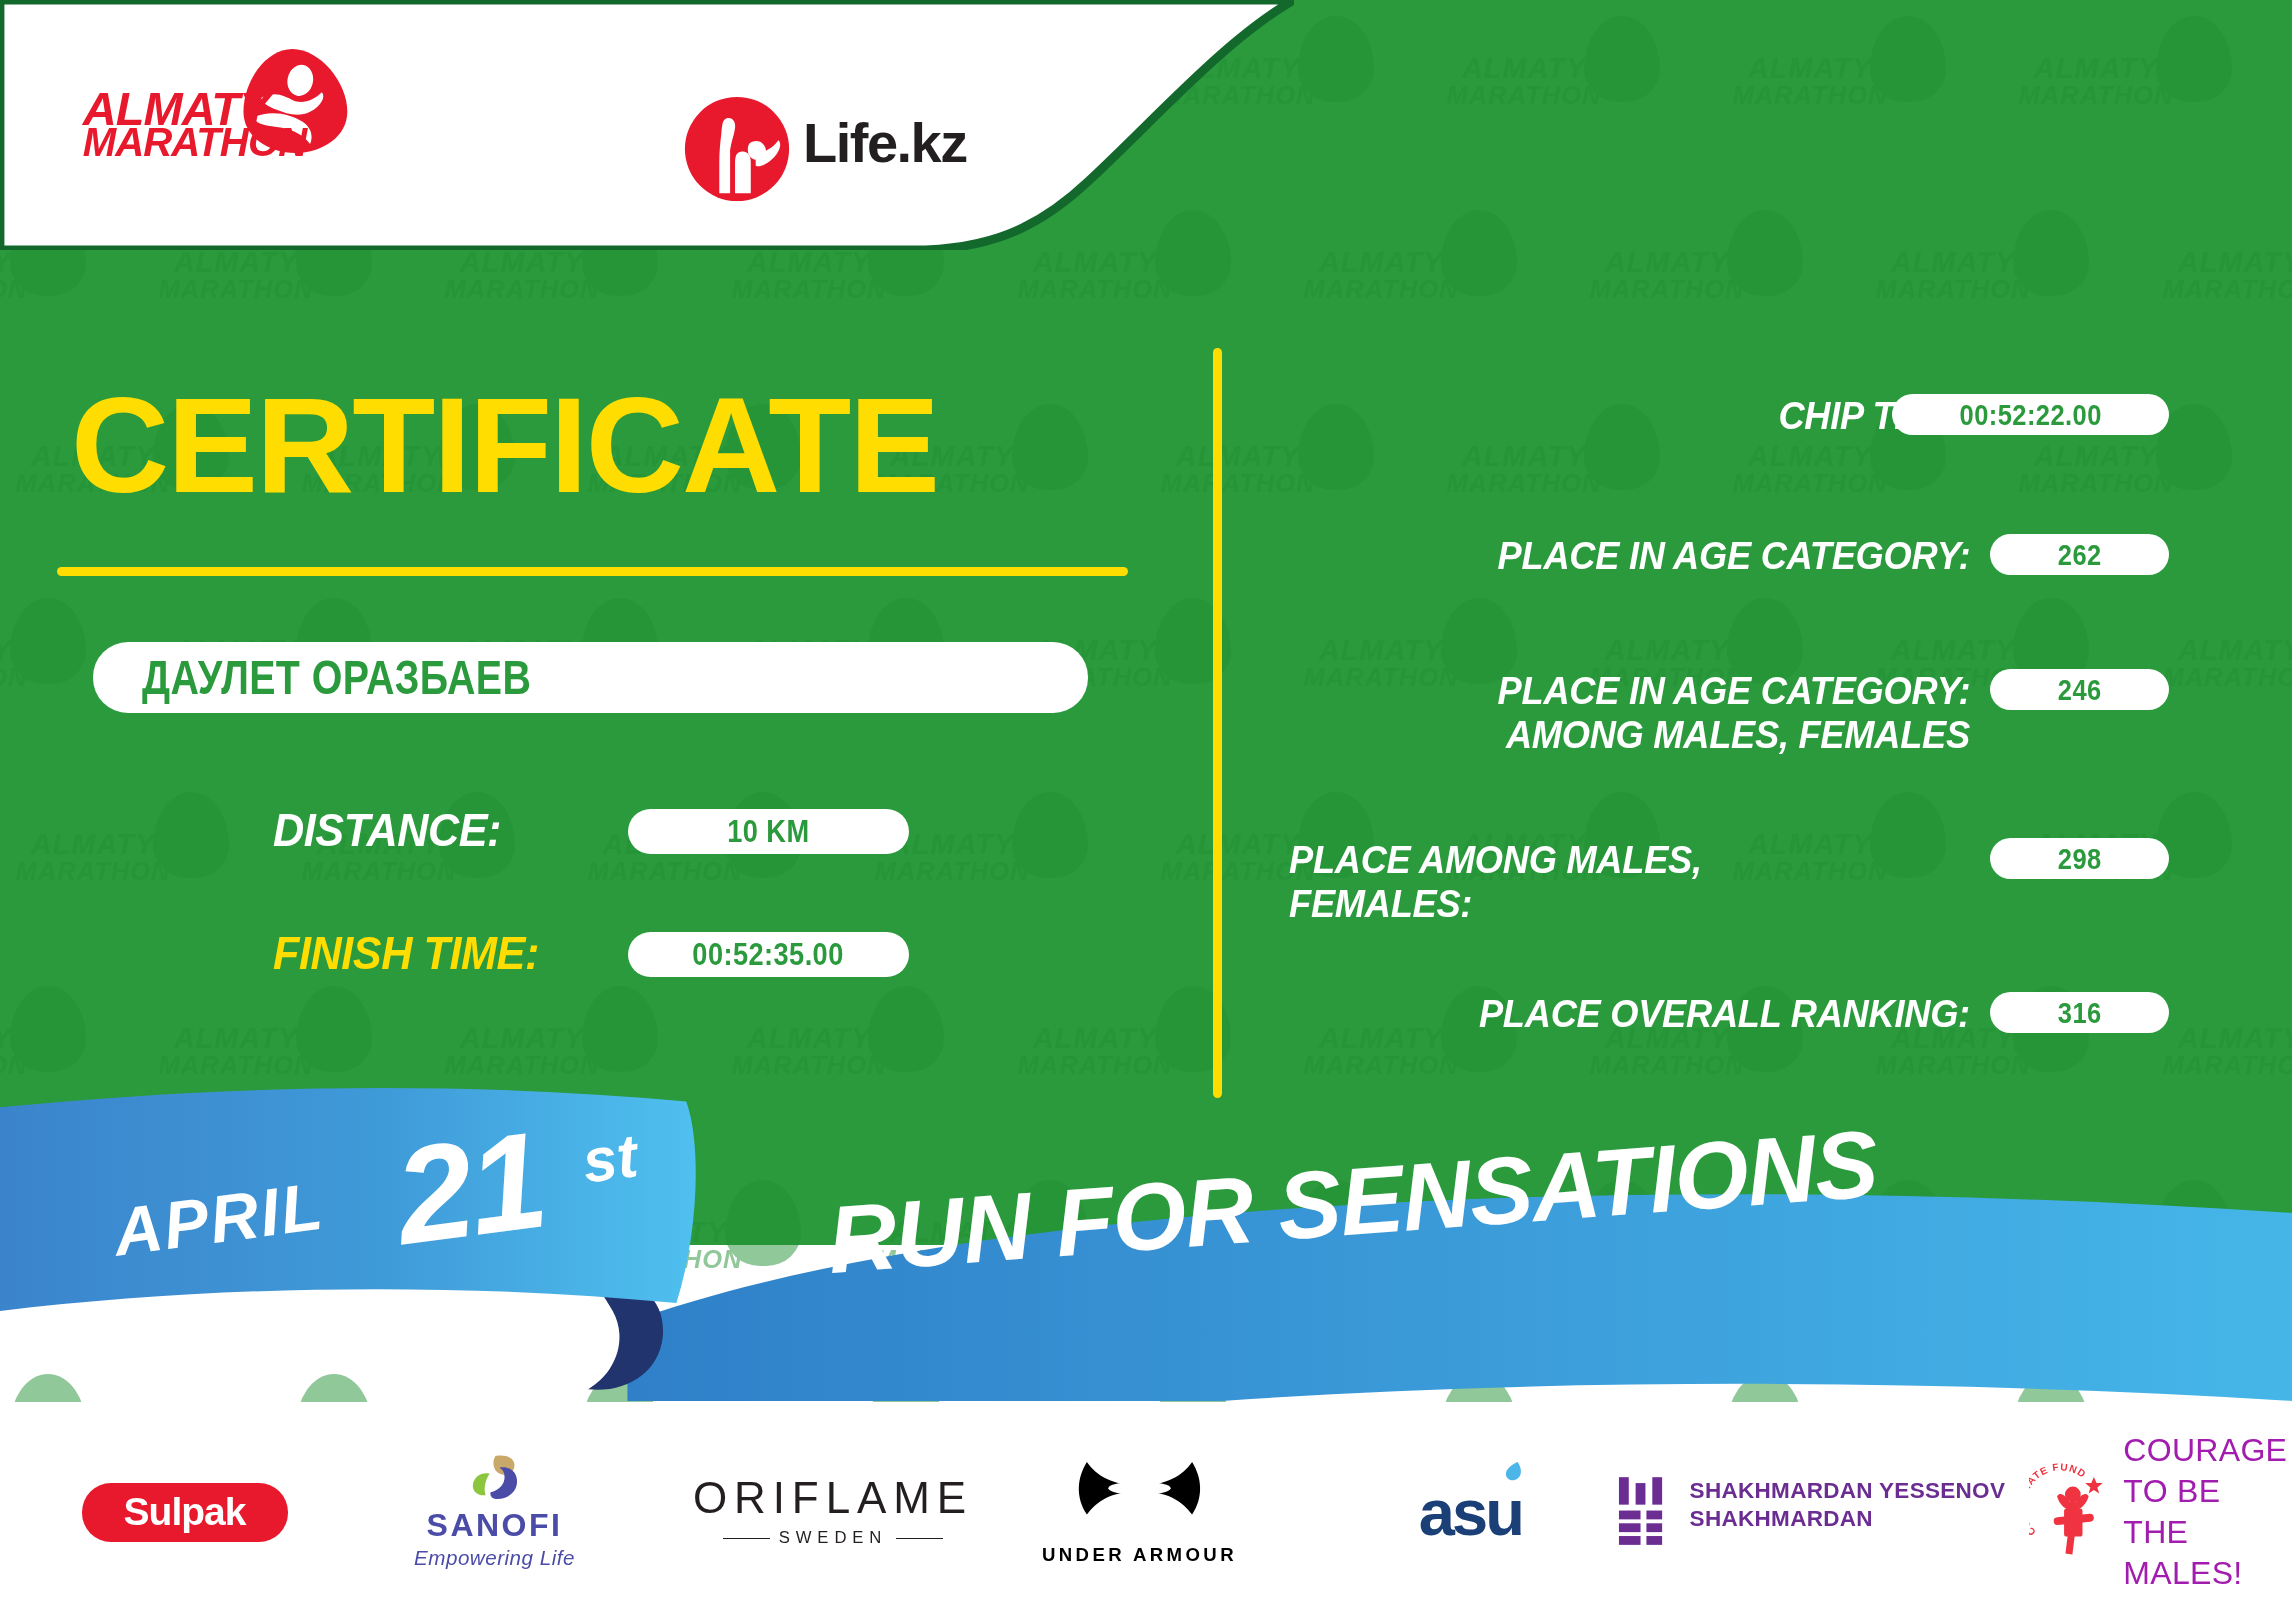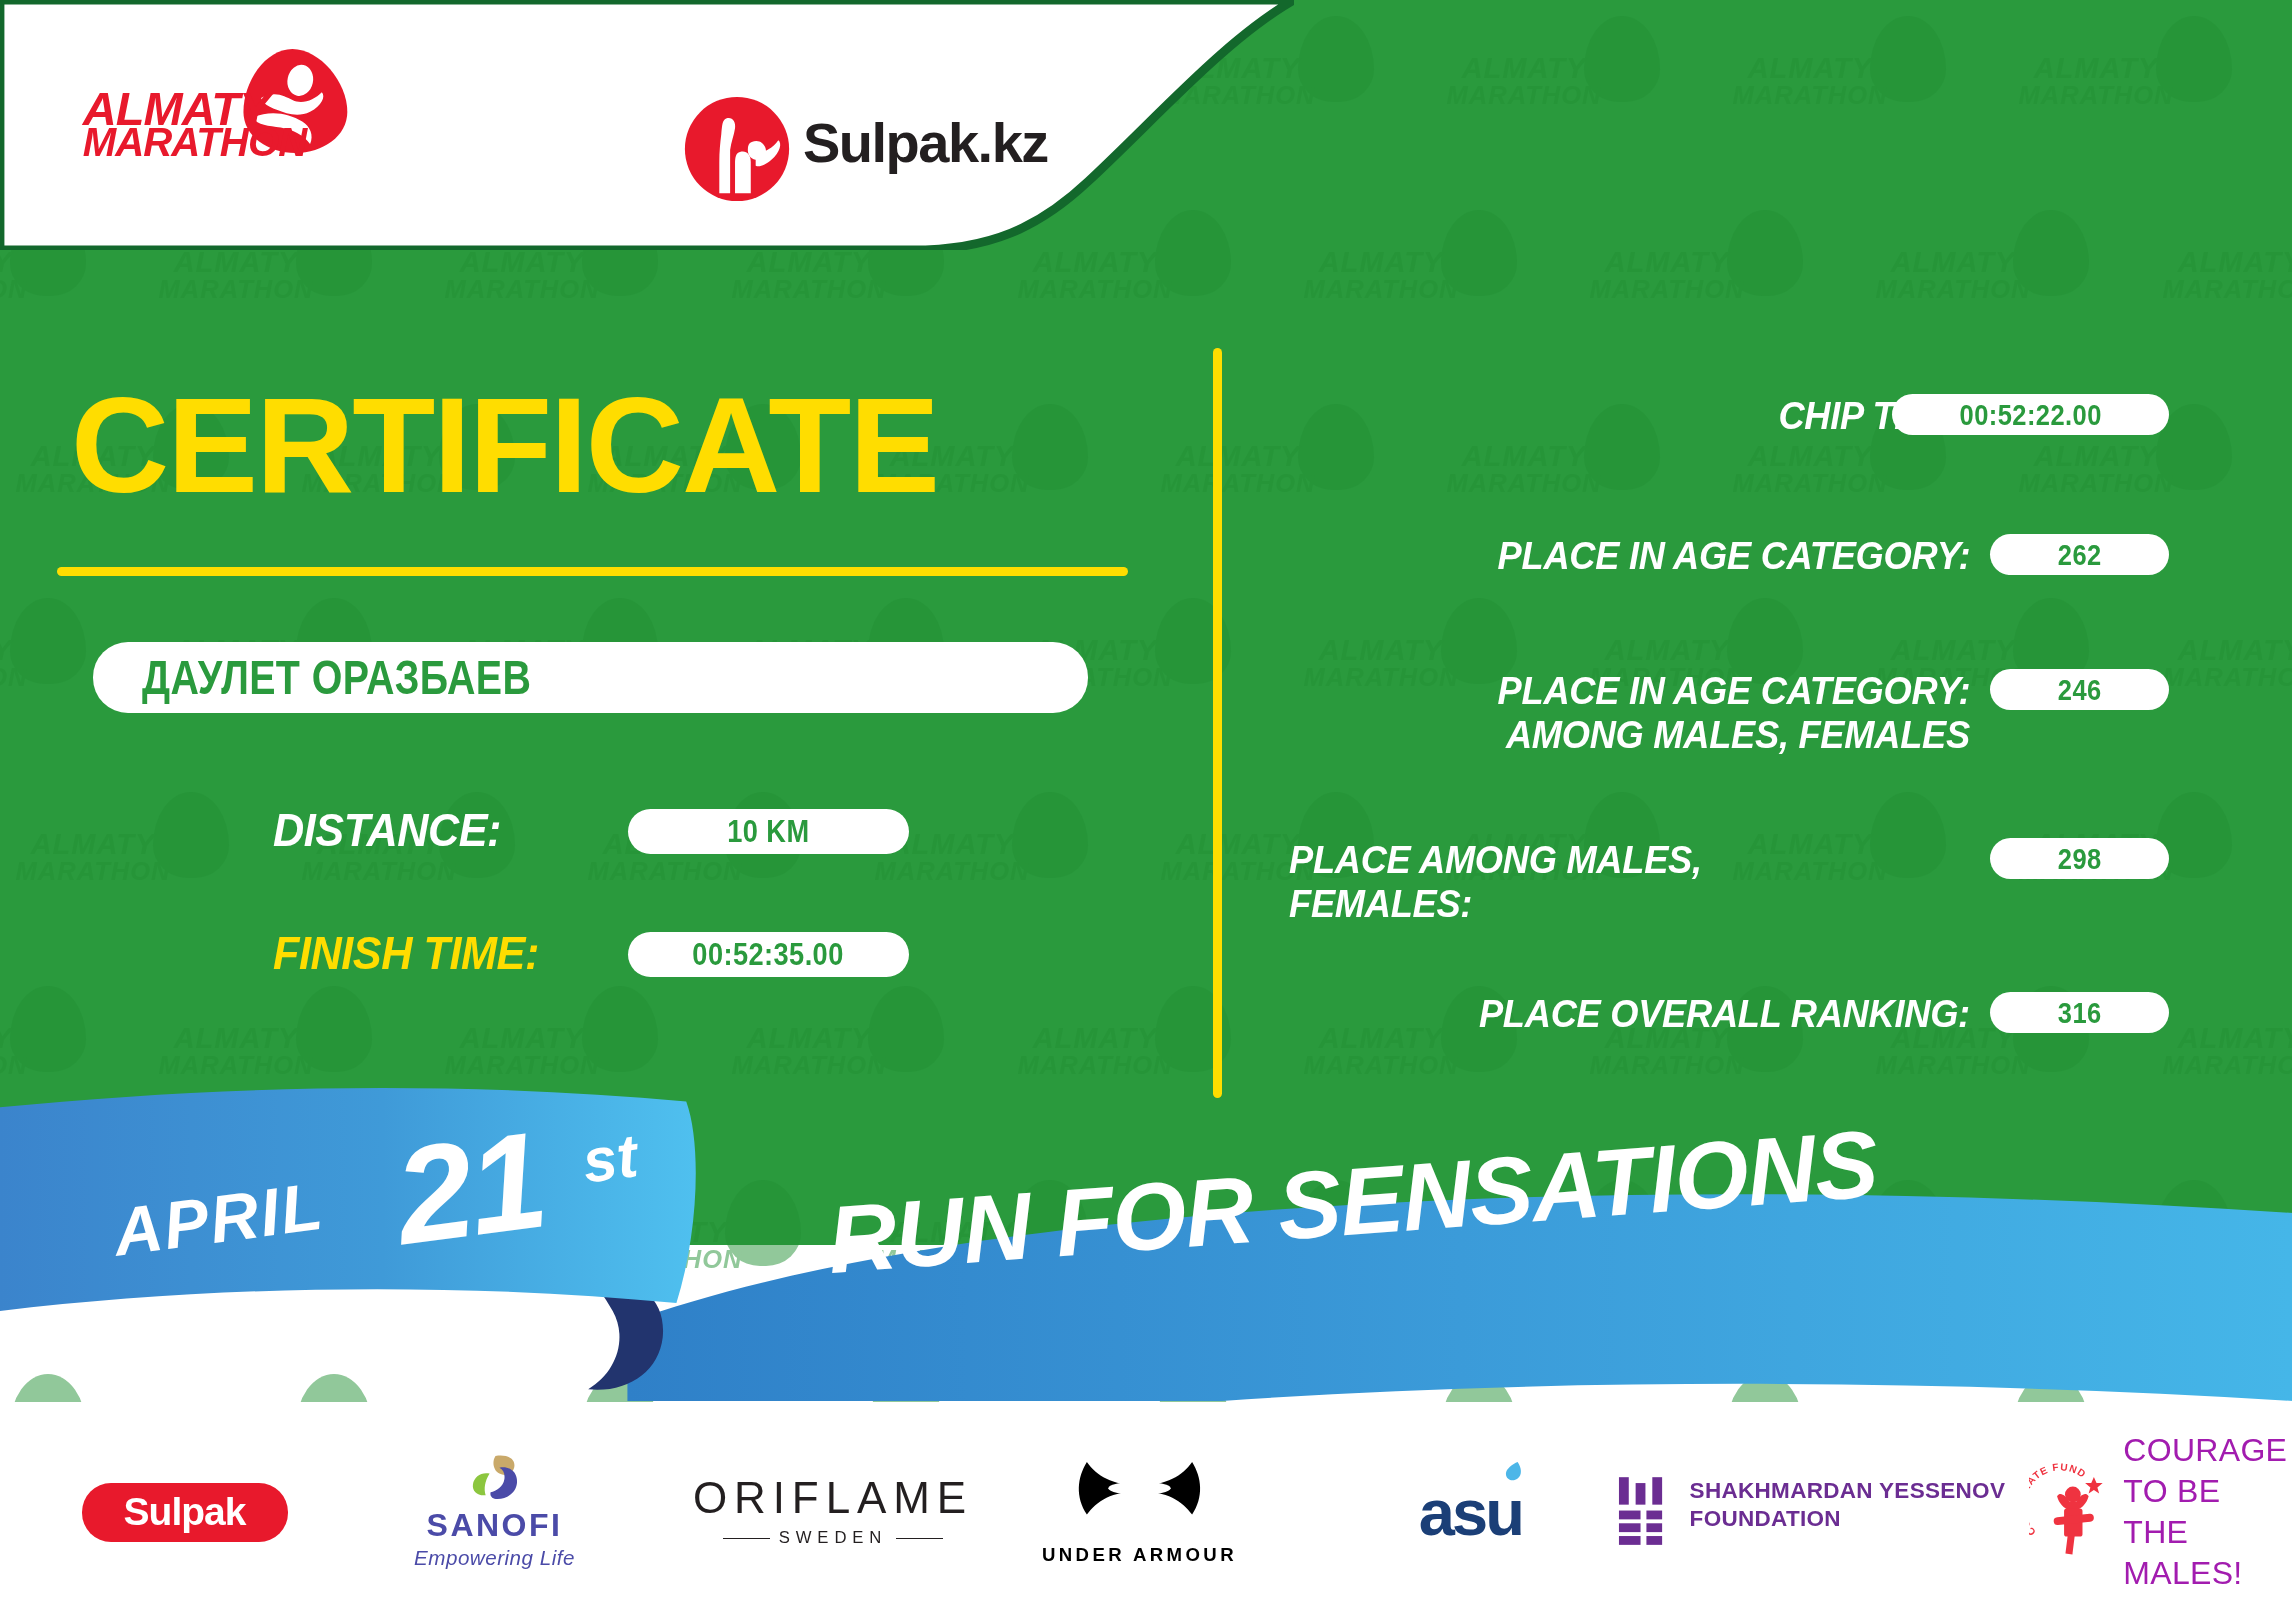--- a/index.html
+++ b/index.html
@@ -475,21 +475,21 @@
   </svg>
 
   <svg style="position:absolute;left:679px;top:91px;width:116px;height:116px;z-index:7;" viewBox="0 0 118 118">
     <circle cx="59" cy="59" r="53" fill="#e8192c"></circle>
     <path d="M48,28 C54,26 58,31 57,38 C56,45 53,52 52,60 L52,104 L41,104 L41,72
              C41,62 42,52 43,44 C44,34 44,30 48,28 Z" fill="#fff"></path>
     <path d="M62,62 C68,60 73,64 73,72 L73,104 L57,104 L57,74 C57,67 58,63 62,62 Z" fill="#fff"></path>
     <path d="M74,52 C80,49 86,52 88,58 C90,64 86,70 80,70 C74,70 70,66 70,60 C70,56 71,53 74,52 Z" fill="#fff"></path>
     <path d="M78,66 C86,62 96,58 101,50 C105,53 103,62 94,70 C88,75 82,78 78,76 Z" fill="#fff"></path>
   </svg>
-  <div class="kaspi-text">Sulpak.kz</div>
+  <div class="kaspi-text">Life.kz</div>
 
   <div class="cert-title">CERTIFICATE</div>
   <div class="title-rule"></div>
   <div class="name-pill"></div>
   <div class="name-text">ДАУЛЕТ ОРАЗБАЕВ</div>
 
   <div class="lrow" style="left:273px;top:802px;">
     <span class="lbl lbl-white">DISTANCE:</span>
   </div>
   <div class="lpill" style="left:628px;top:809px;width:281px;">
@@ -628,21 +628,21 @@
           <rect x="36" y="0" width="10" height="28" fill="#6b2d92"></rect>
           <rect x="2" y="34" width="22" height="9" fill="#6b2d92"></rect>
           <rect x="30" y="34" width="16" height="9" fill="#6b2d92"></rect>
           <rect x="2" y="47" width="22" height="9" fill="#6b2d92"></rect>
           <rect x="30" y="47" width="16" height="9" fill="#6b2d92"></rect>
           <rect x="2" y="60" width="22" height="9" fill="#6b2d92"></rect>
           <rect x="30" y="60" width="16" height="9" fill="#6b2d92"></rect>
         </svg>
         <div class="y-txt">
           <div>SHAKHMARDAN YESSENOV</div>
-          <div>FOUNDATION</div>
+          <div>SHAKHMARDAN</div>
         </div>
       </div>
     </div>
 
     <div class="sp" style="left:2029px;width:255px;justify-content:flex-start;">
       <div class="cbf">
         <svg width="90" height="102" viewBox="0 0 92 104">
           <path id="arcpath" d="M10,76 A40,40 0 0 1 62,14" fill="none"></path>
           <text font-family="Liberation Sans, sans-serif" font-size="11.5" font-weight="bold" fill="#ef3340" letter-spacing="1.2">
             <textPath href="#arcpath" startOffset="2">CORPORATE FUND</textPath>

